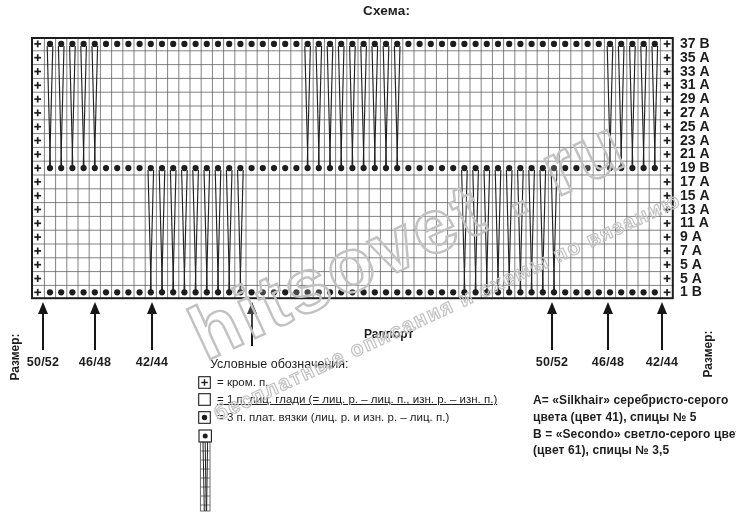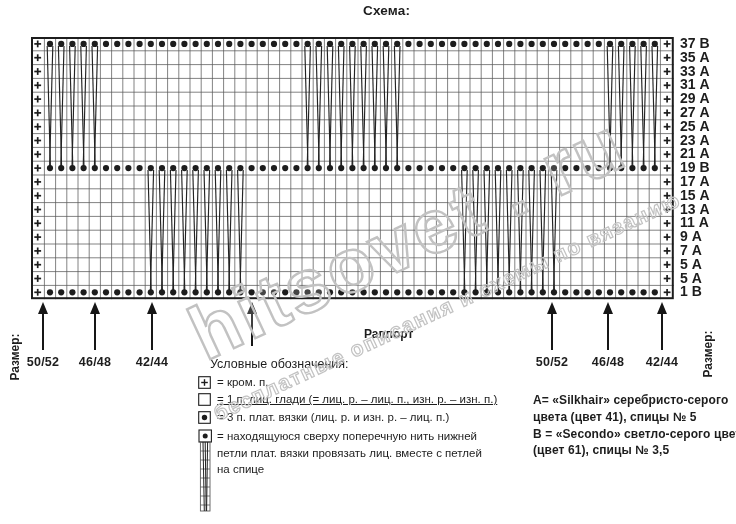--- a/index.html
+++ b/index.html
@@ -549,25 +549,20 @@
           <line x1="2.4" y1="31" x2="12" y2="31" stroke="#5a5a5a" stroke-width="0.8"></line>
           <line x1="2.4" y1="40" x2="12" y2="40" stroke="#5a5a5a" stroke-width="0.8"></line>
           <line x1="2.4" y1="49" x2="12" y2="49" stroke="#5a5a5a" stroke-width="0.8"></line>
           <line x1="2.4" y1="58" x2="12" y2="58" stroke="#5a5a5a" stroke-width="0.8"></line>
           <line x1="2.4" y1="67" x2="12" y2="67" stroke="#5a5a5a" stroke-width="0.8"></line>
           <line x1="2.4" y1="76" x2="12" y2="76" stroke="#5a5a5a" stroke-width="0.8"></line>
           <line x1="5" y1="13" x2="6.3" y2="82" stroke="#232323" stroke-width="1"></line>
           <line x1="7.2" y1="13" x2="8.2" y2="82" stroke="#232323" stroke-width="1"></line>
           <line x1="9.6" y1="13" x2="8.6" y2="82" stroke="#232323" stroke-width="1"></line>
         </svg></span>
-      <div class="legend-text">
-        <div>= находящуюся сверху поперечную нить нижней</div>
-        <div>петли плат. вязки провязать лиц. вместе с петлей</div>
-        <div>на спице</div>
-      </div>
     </div>
   </div>
 
 <div class="abs materials" id="materials">
     <div>A=  «Silkhair»  серебристо-серого</div>
     <div>цвета (цвет 41), спицы № 5</div>
     <div>В = «Secondo» светло-серого цвета</div>
     <div>(цвет 61), спицы № 3,5</div>
   </div>
 

